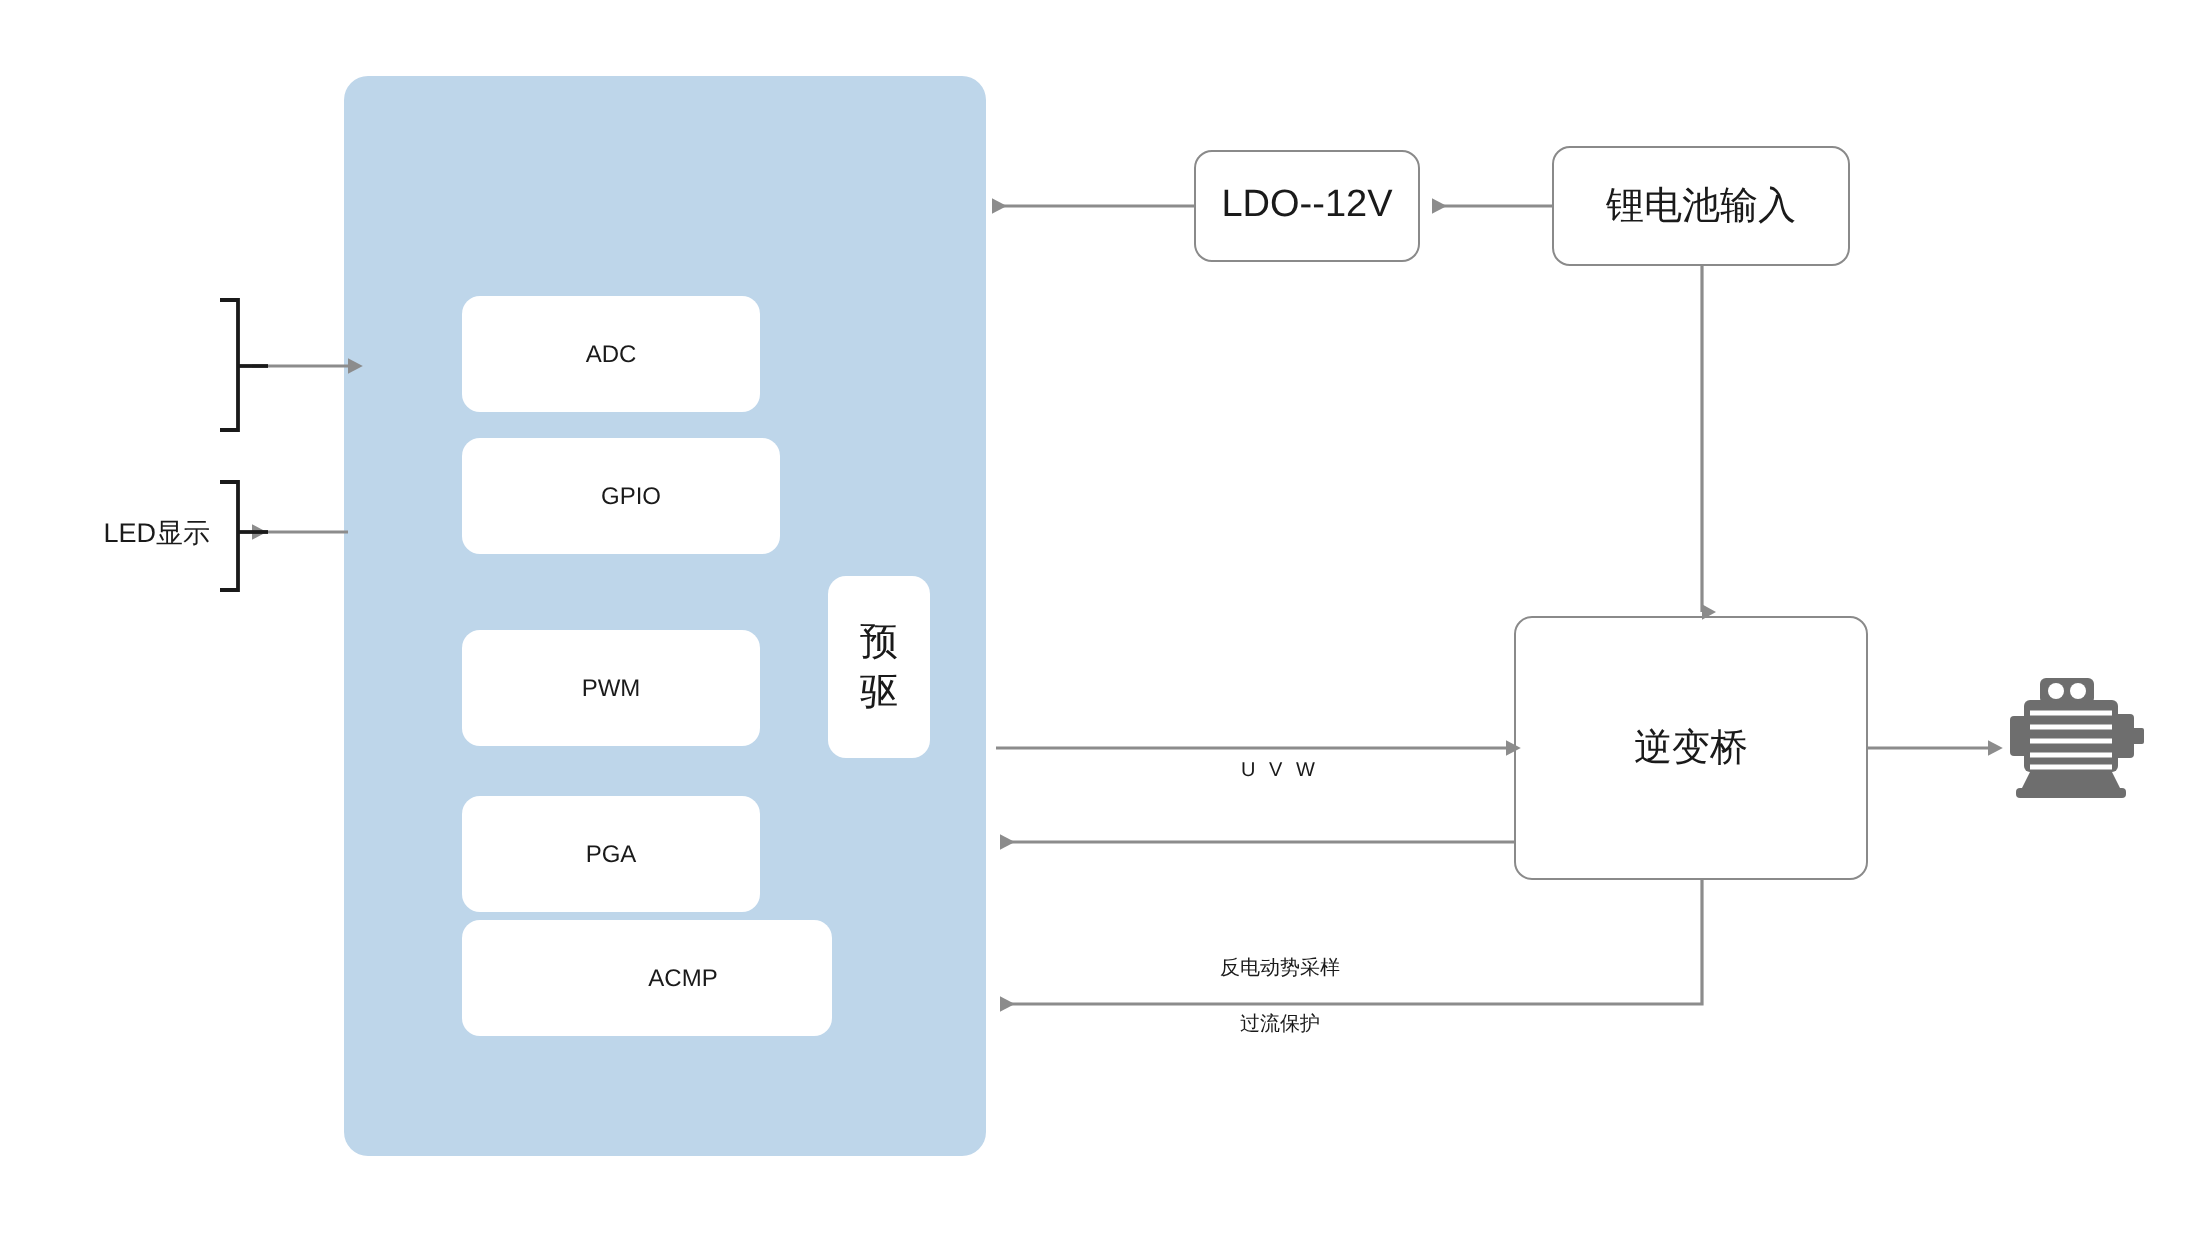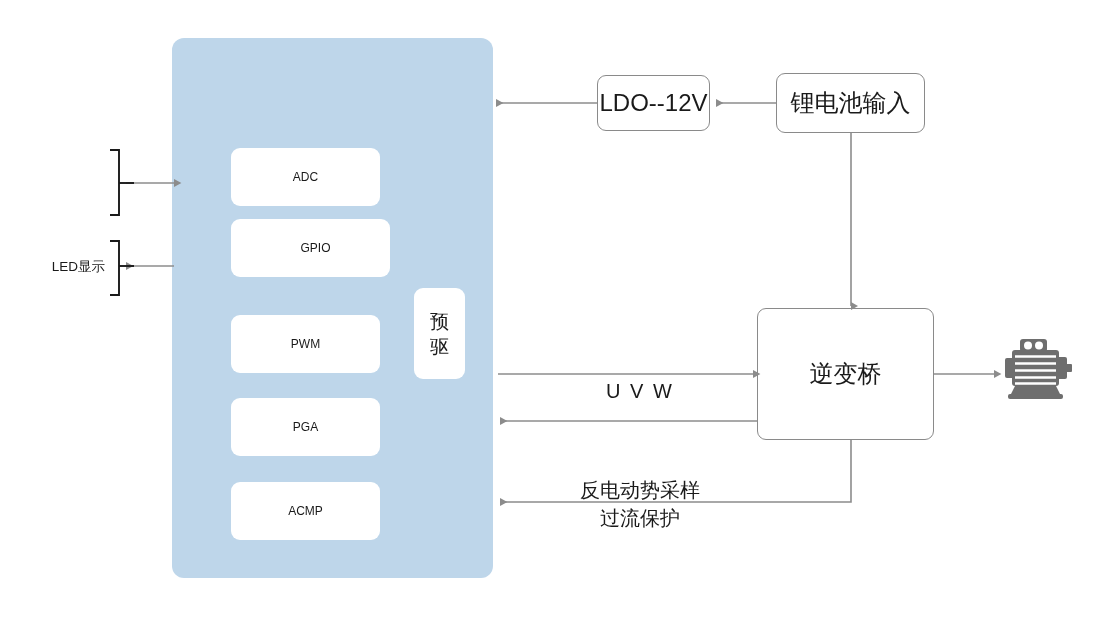--- a/index.html
+++ b/index.html
@@ -52,21 +52,21 @@
     display: flex;
     align-items: center;
     justify-content: center;
     font-size: 12px;
     color: #1a1a1a;
   }
   .periph.p0 { top: 148px; }
   .periph.p1 { top: 219px; padding-left: 10px; }
   .periph.p2 { top: 315px; }
   .periph.p3 { top: 398px; }
-  .periph.p4 { top: 482px; }
+  .periph.p4 { top: 460px; padding-left: 36px; }
 
   .predrv {
     position: absolute;
     left: 414px; top: 288px;
     width: 51px; height: 91px;
     background: #ffffff;
     border-radius: 9px;
     display: flex;
     flex-direction: column;
     align-items: center;
@@ -78,21 +78,21 @@
 
   
   .obox {
     position: absolute;
     background: #ffffff;
     border: 1.3px solid #8a8a8a;
     border-radius: 9px;
     display: flex;
     align-items: center;
     justify-content: center;
-    font-size: 24px;
+    font-size: 19px;
     color: #1a1a1a;
     box-sizing: border-box;
   }
   .box-ldo     { left: 597px; top: 75px;  width: 113px; height: 56px; }
   .box-battery { left: 776px; top: 73px;  width: 149px; height: 60px; }
   .box-inv     { left: 757px; top: 308px; width: 177px; height: 132px; }
 
   
   .left-label-group {
     position: absolute;
@@ -101,21 +101,21 @@
     line-height: 21px;
     color: #1a1a1a;
     white-space: nowrap;
   }
   .lg-sense { left: 0px; top: 152px; width: 105px; }
   .lg-led   { left: 0px; top: 256px; width: 105px; }
 
   
   .wire-label {
     position: absolute;
-    font-size: 20px;
+    font-size: 10px;
     color: #1a1a1a;
     text-align: center;
     white-space: nowrap;
   }
   .wl-uvw  { left: 540px; top: 380px; width: 200px; letter-spacing: 2px; }
   .wl-bemf { left: 530px; top: 429px; width: 220px; margin-top: 48px; }
   .wl-ocp  { left: 530px; top: 505px; width: 220px; }
 
   
   .motor {

